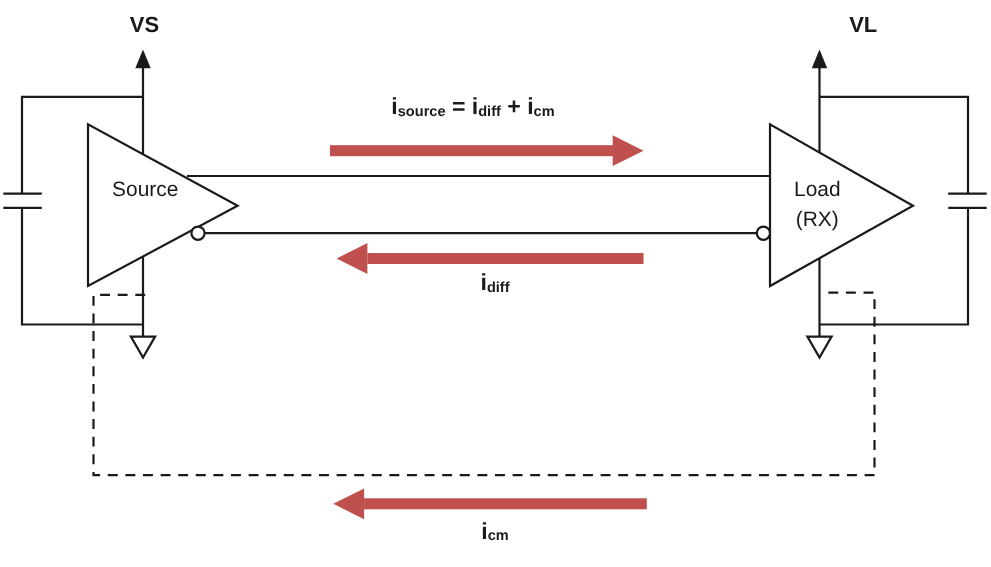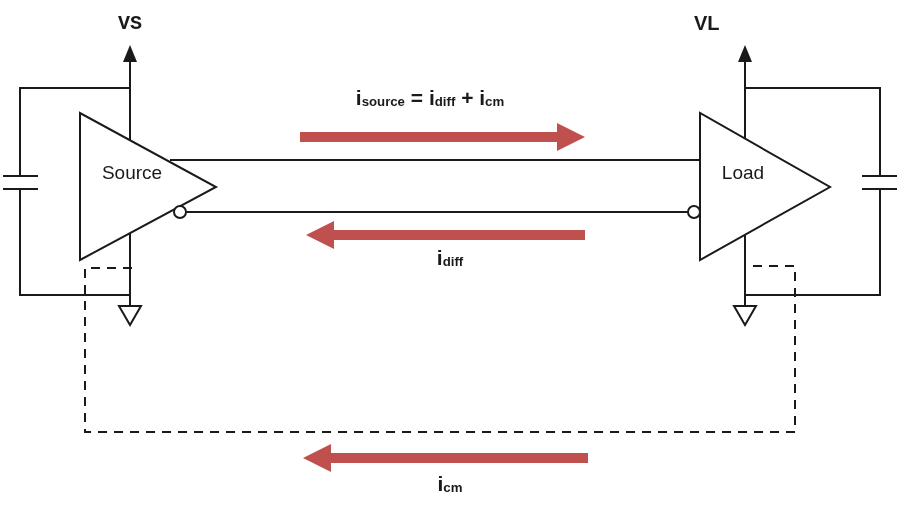--- a/index.html
+++ b/index.html
@@ -74,28 +74,29 @@
     <g>
       <rect class="red" x="334" y="230" width="251" height="10"></rect>
       <polygon class="red" points="334,221 334,249 306,235"></polygon>
     </g>
     <g>
       <rect class="red" x="331" y="453" width="257" height="10"></rect>
       <polygon class="red" points="331,444 331,472 303,458"></polygon>
     </g>
   </svg>
 
-  <div class="label pin-label" style="left:118px; top:12px;font-family:Liberation Mono, monospace;">VS</div>
-  <div class="label pin-label" style="left:694px; top:12px;">VL</div>
+  <div class="label pin-label" style="left:118px; top:12px;">VS</div>
+  <div class="label pin-label" style="left:772px; top:12px;">VL</div>
 
   <div class="label comp-label" style="left:82px; top:160px; width:100px;">
     <div>Source</div>
   </div>
   <div class="label comp-label" style="left:700px; top:160px; width:86px;">
     <div>Load</div>
+    <div>(RX)</div>
   </div>
 
   <div class="label cur-label" style="left:290px; top:86px; width:280px;">
     <span>i</span><span class="sub">source</span><span> = </span><span>i</span><span class="sub">diff</span><span> + </span><span>i</span><span class="sub">cm</span>
   </div>
 
   <div class="label cur-label" style="left:410px; top:246px; width:80px;">
     <span>i</span><span class="sub">diff</span>
   </div>
 

